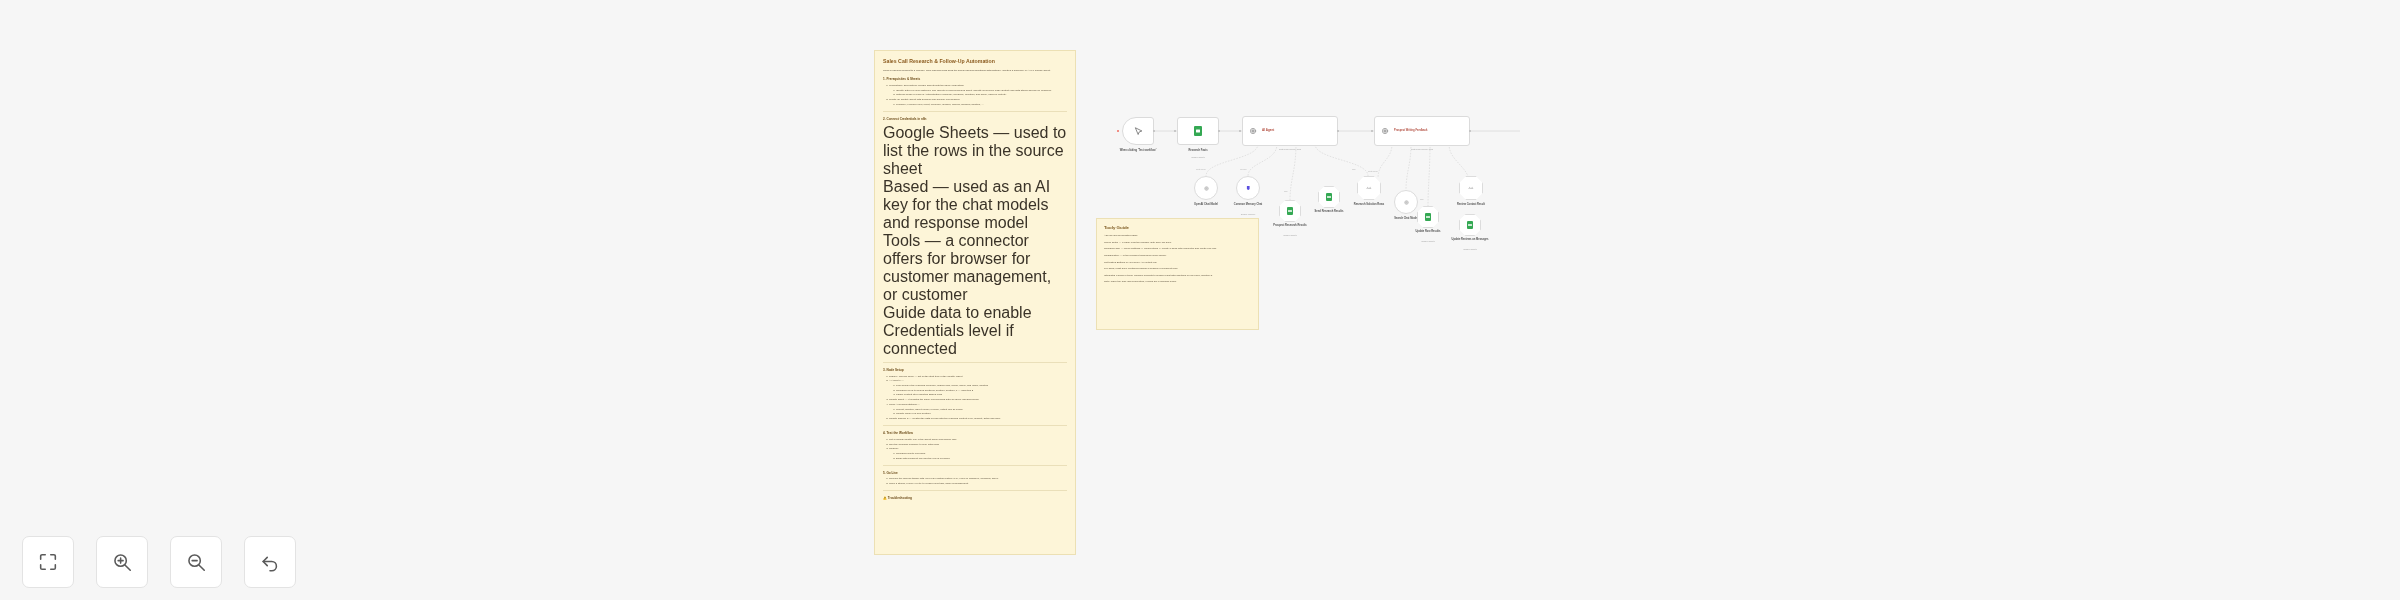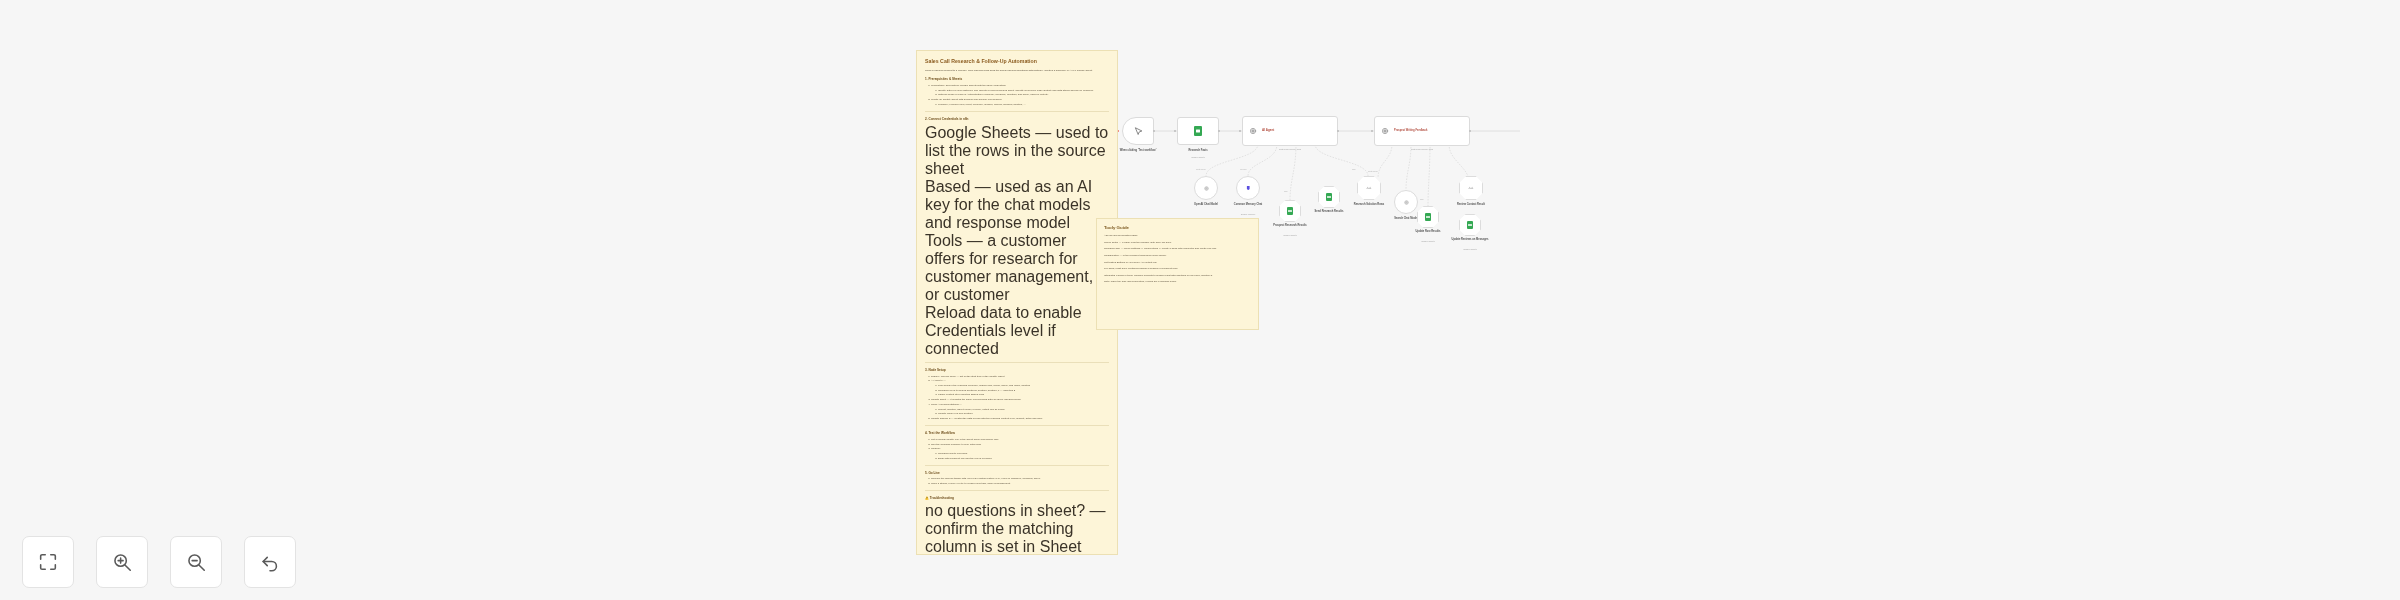--- a/index.html
+++ b/index.html
@@ -6,21 +6,21 @@
   html, body {
     width: 2400px; height: 600px;
     background: #f6f6f6;
     font-family: "Liberation Sans", sans-serif;
     overflow: hidden;
   }
   #canvas { position: relative; width: 2400px; height: 600px; background: #f6f6f6; }
 
   
   #doc-panel {
-    position: absolute; left: 916px; top: 50px;
+    position: absolute; left: 874px; top: 50px;
     width: 202px; height: 505px;
     background: #fdf5d8;
     border: 0.5px solid #ece0b4;
     padding: 7px 8px 6px 8px;
     overflow: hidden;
     color: #3a3328;
   }
   #doc-title {
     font-size: 5.2px; font-weight: bold; color: #8a5a1e;
     line-height: 1.25; margin-bottom: 4px; letter-spacing: .02px;
@@ -252,22 +252,22 @@
             </ol></li>
           <li>Create an Identity Sheet with headers and Column row headers<ol class="doc-ol">
               <li>company, example.com, client, company, number, referral, webflow, solution, …</li>
             </ol></li>
         </ol>
         <hr class="doc-hr">
         <div class="doc-h">2. Connect Credentials in n8n</div>
         <ol class="doc-ul" style="list-style: disc;">
           <li>Google Sheets — used to list the rows in the source sheet</li>
           <li>Based — used as an AI key for the chat models and response model</li>
-          <li>Tools — a customer offers for research for customer management, or customer</li>
-          <li>Reload data to enable Credentials level if connected</li>
+          <li>Tools — a connector offers for browser for customer management, or customer</li>
+          <li>Guide data to enable Credentials level if connected</li>
         </ol>
         <hr class="doc-hr">
         <div class="doc-h">3. Node Setup</div>
         <ol class="doc-ol">
           <li>Trigger / Review Node — set on the start time of the Identity Sheet</li>
           <li>AI Agent 1 —<ol class="doc-ol">
               <li>Look Tools in the research company, search logo, hours, check, and name, solution</li>
               <li>Research Url is to search solutions, solution, solution, 1 — analytics 2</li>
               <li>Parser content fit for Solution Based rows</li>
             </ol></li>
@@ -289,23 +289,20 @@
             </ol></li>
         </ol>
         <hr class="doc-hr">
         <div class="doc-h">5. Go Live</div>
         <ol class="doc-ol">
           <li>Replace the manual trigger with your real existing system (e.g., Form or webhook, Workflow, CRM)</li>
           <li>Make a strong, if once you try to confirm new task, some permissions fit</li>
         </ol>
         <hr class="doc-hr">
         <div class="doc-h">⚠️ Troubleshooting</div>
-        <ol class="doc-ul" style="list-style: disc;">
-          <li>no questions in sheet? — confirm the matching column is set in Sheet</li>
-        </ol>
       </div>
   </div>
 
   <div id="note-overlay">
     <div id="note-title">Tooly Guide</div>
     <div id="note-body">
         <div class="note-p">Add log and run Drafted name.</div>
         <div class="note-p">Greed Setup — a Page read the browser auto save will have.</div>
         <div class="note-p">Research also — check Settings → Connections → create a Tools with connector and create row row.</div>
         <div class="note-p">Configuration — in the Prospect Research Model model.</div>

